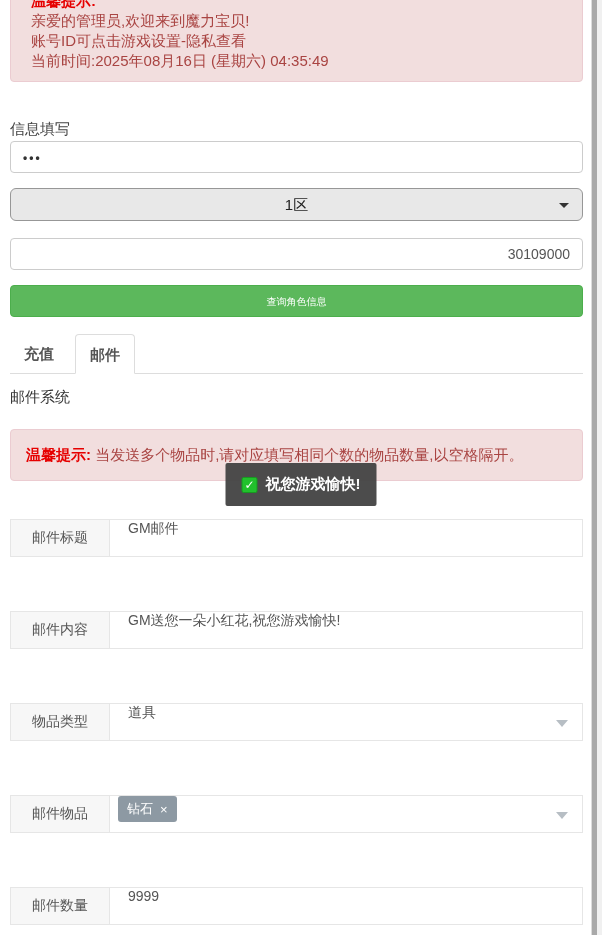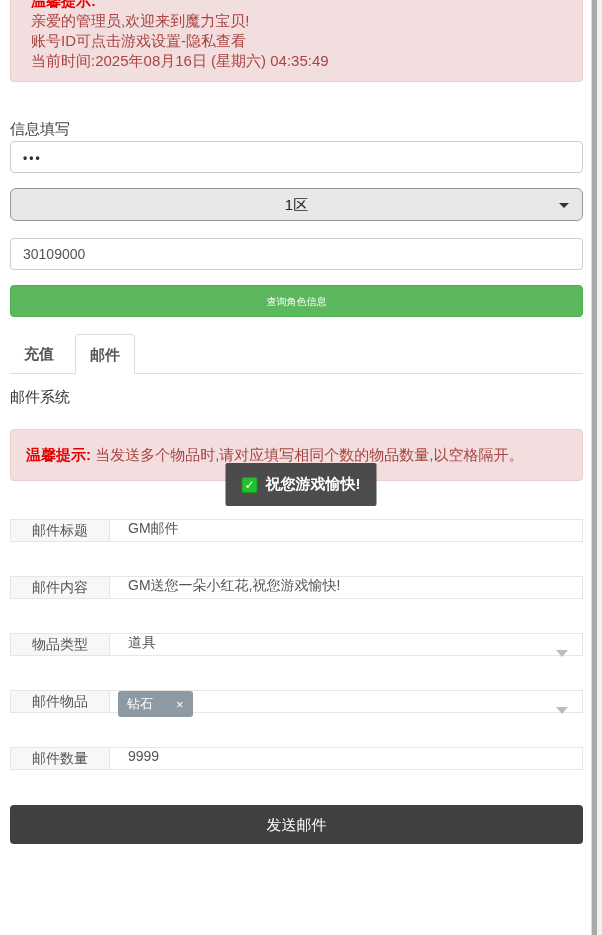--- a/index.html
+++ b/index.html
@@ -39,21 +39,21 @@
     padding: 0 12px; line-height: 31px; font-size: 15px; color: #222;
     position: relative; cursor: pointer; text-align: center;
   }
   .caret-black {
     position: absolute; right: 13px; top: 14px;
     width: 0; height: 0;
     border-left: 5px solid transparent; border-right: 5px solid transparent;
     border-top: 5px solid #333;
   }
 
-  .input2 { margin-top: 17px; }
+  .input2 { margin-top: 17px; text-align: right; }
 
   .btn {
     display: block; width: 100%; text-align: center; cursor: pointer;
     color: #fff; border: none;
   }
   .btn-green {
     margin-top: 15px; height: 32px; line-height: 32px;
     background: #5cb85c; border: 1px solid #4cae4c; border-radius: 4px;
     font-size: 10px;
   }
@@ -82,42 +82,42 @@
     font-size: 15px; font-weight: bold; white-space: nowrap;
     display: flex; align-items: center; gap: 8px; z-index: 20;
   }
   .check-icon {
     display: inline-block; width: 16px; height: 16px;
     background: #21c12c; border: 1px solid #179a20; border-radius: 2px;
     color: #fff; font-size: 12px; line-height: 14px; text-align: center; font-weight: bold;
   }
 
   .form-rows { margin-top: 38px; }
-  .frow { display: flex; height: 23px; margin-bottom: 34px; }
+  .frow { display: flex; height: 38px; margin-bottom: 54px; }
   .frow-label {
     width: 100px; flex: none;
     background: #f7f7f7; border: 1px solid #e6e6e6;
     display: flex; align-items: center; justify-content: center;
     font-size: 14px; color: #555;
   }
   .frow-value {
     flex: 1; background: #fff;
     border: 1px solid #e6e6e6; border-left: none;
     display: flex; align-items: flex-start; padding-left: 18px;
     font-size: 14px; color: #555; position: relative;
   }
   .frow-value.pad-sm { padding-left: 8px; }
   .caret-gray {
     position: absolute; right: 14px; top: 16px;
     width: 0; height: 0;
     border-left: 6px solid transparent; border-right: 6px solid transparent;
     border-top: 7px solid #b7bec4;
   }
   .tag {
-    display: inline-flex; align-items: center; gap: 23px;
+    display: inline-flex; align-items: center; gap: 7px;
     background: #8d99a3; color: #fff; border-radius: 3px;
     padding: 4px 9px; font-size: 13px; cursor: default;
   }
   .tag-x { cursor: pointer; font-size: 13px; }
 
   .btn-blue {
     margin-top: 35px; height: 39px; line-height: 39px;
     background: #404040; border-radius: 4px; font-size: 15px;
   }
 

